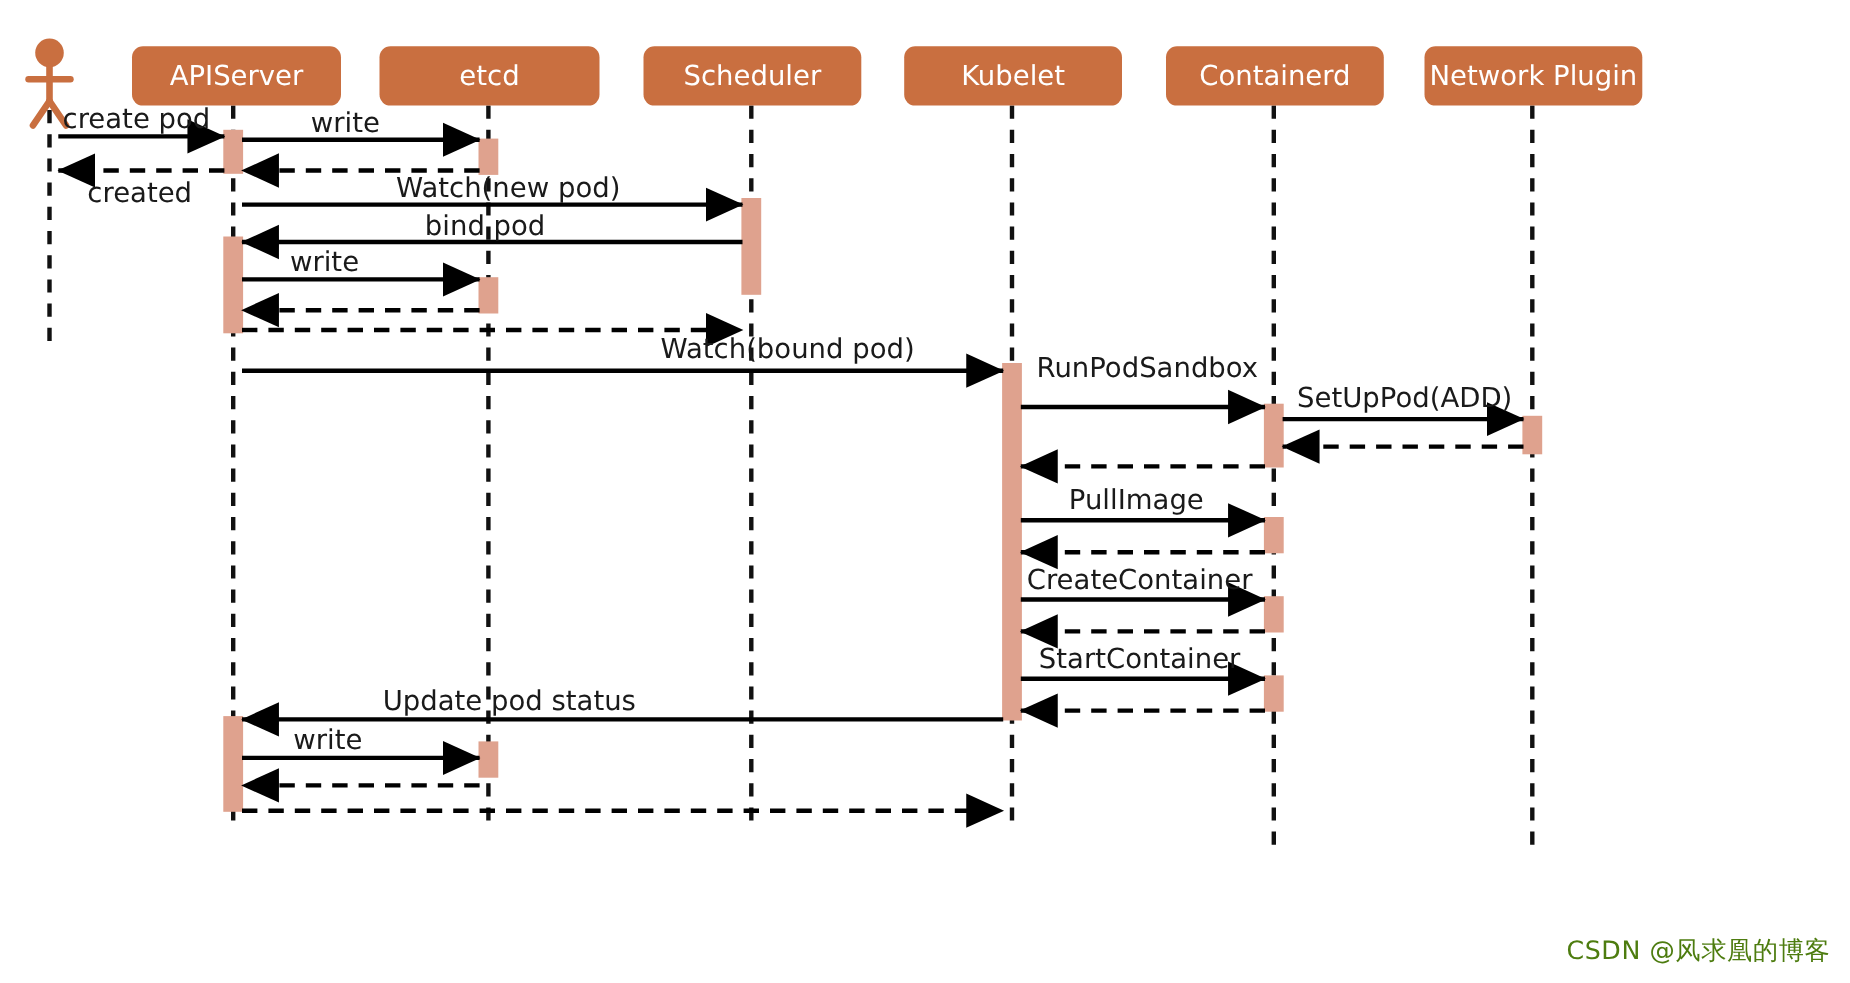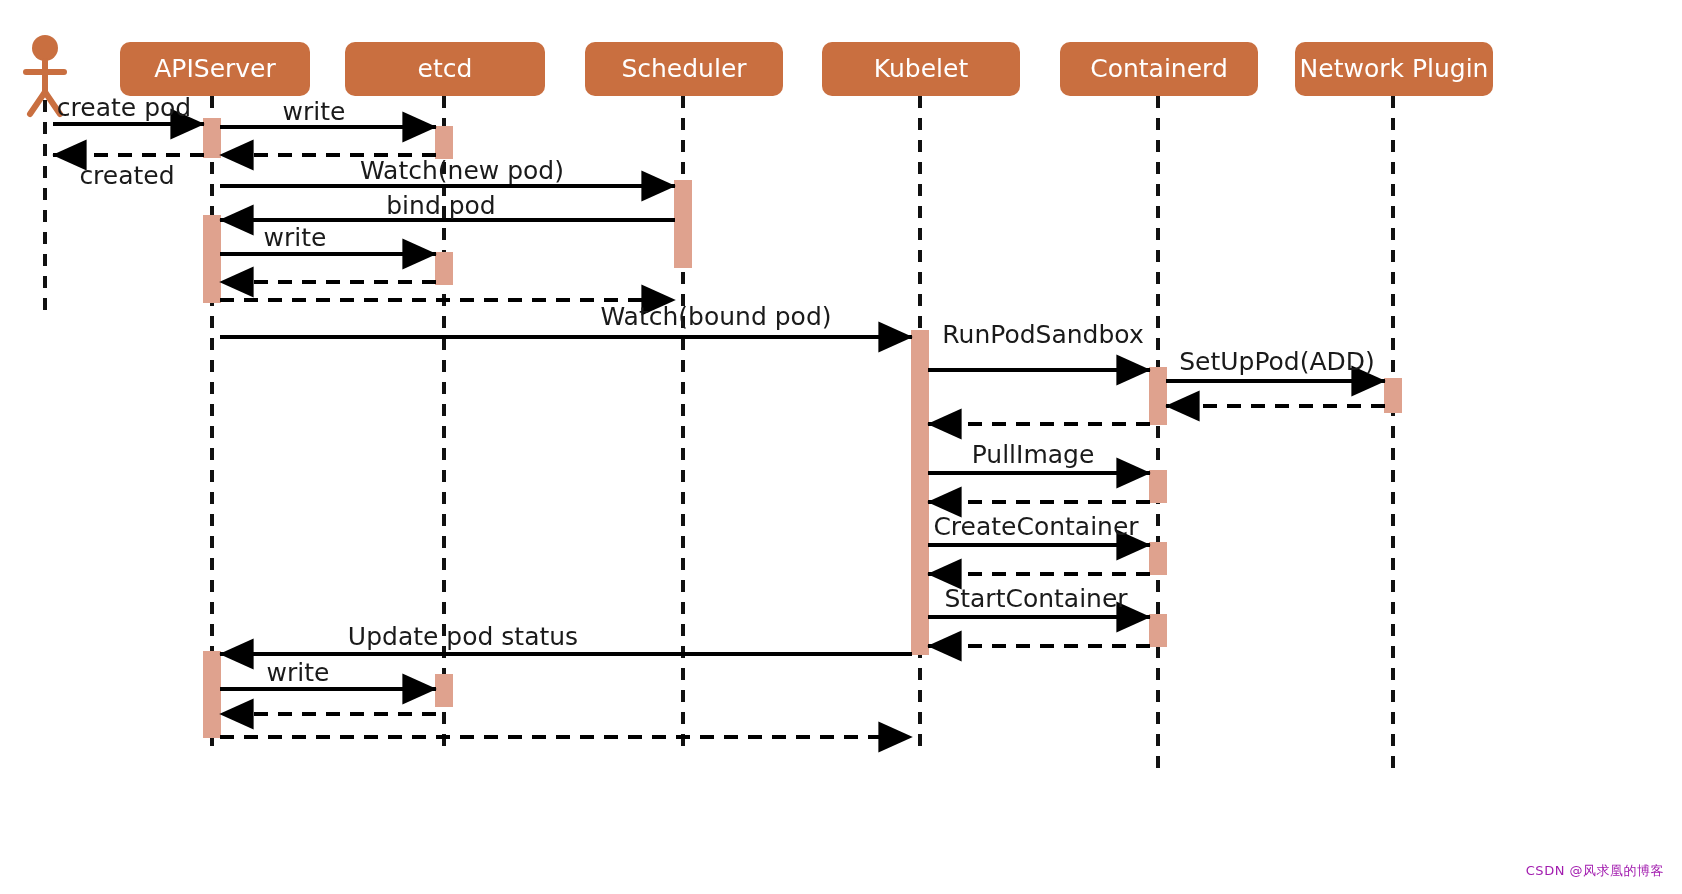--- a/index.html
+++ b/index.html
@@ -66,23 +66,23 @@
     fill: none;
     stroke-linecap: round;
   }
   .actor-head {
     fill: #C96F40;
   }
   .watermark {
     position: absolute;
     right: 18px;
     bottom: 14px;
-    color: #a21caf;
-    font-family: "DejaVu Sans", sans-serif;
-    font-size: 13px;
+    color: #4d7c0f;
+    font-family: "DejaVu Sans", sans-serif;
+    font-size: 23px;
     letter-spacing: 0.5px;
     white-space: nowrap;
   }
 </style>
 </head>
 <body>
 
 <div id="diagram-root">
   <svg class="seq" viewBox="0 0 1682 894">
     <defs>

